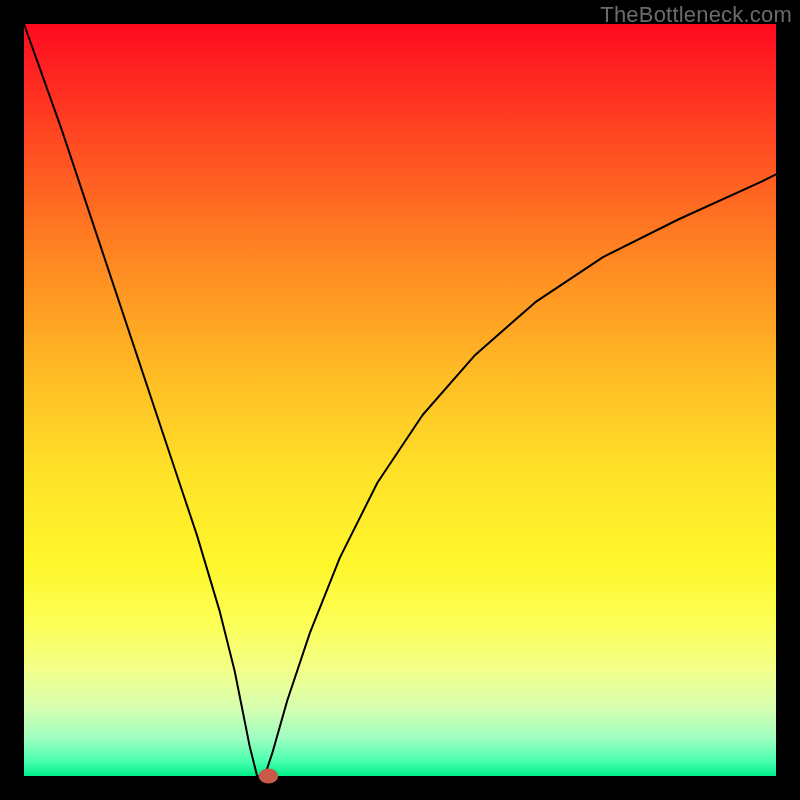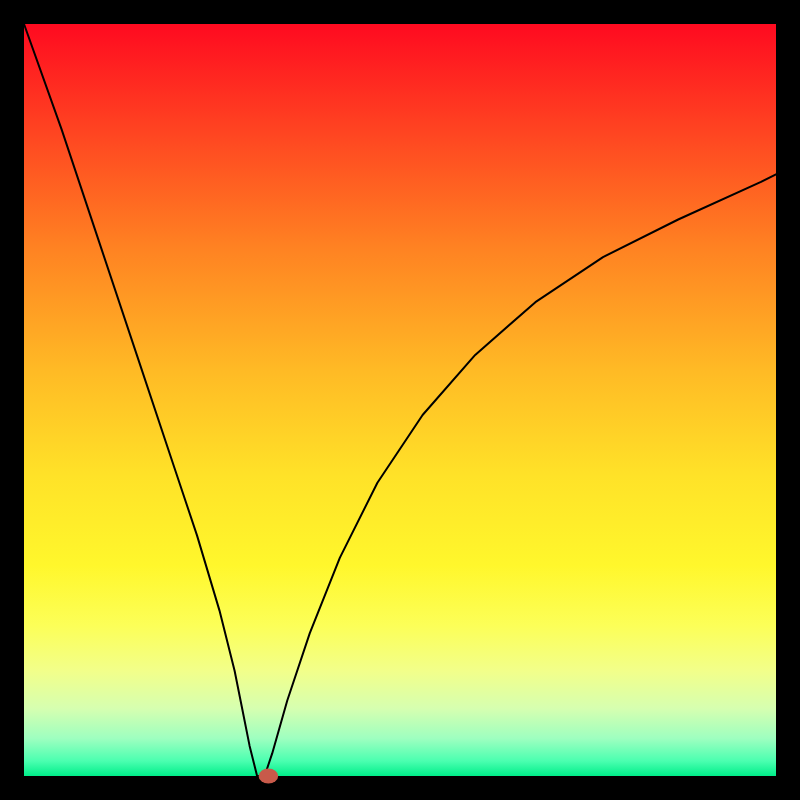--- a/index.html
+++ b/index.html
@@ -54,13 +54,14 @@
 </head>
 <body>
 
 <div class="frame">
   <div class="plot-area">
     <svg class="curve" viewBox="0 0 752 752" preserveAspectRatio="none">
       <path id="curve-path" fill="none" stroke="#000" stroke-width="2" stroke-linejoin="round" stroke-linecap="round" d="M0.0 0.0 L37.6 105.3 L75.2 218.1 L112.8 330.9 L150.4 443.7 L173.0 511.4 L195.5 586.6 L210.6 646.7 L218.1 684.3 L225.6 721.9 L233.1 752.0 L236.9 752.0 L240.6 752.0 L248.2 729.4 L263.2 676.8 L285.8 609.1 L315.8 533.9 L353.4 458.7 L398.6 391.0 L451.2 330.9 L511.4 278.2 L579.0 233.1 L654.2 195.5 L737.0 157.9 L752.0 150.4"></path>
       <ellipse id="marker-dot" class="marker" cx="244.4" cy="752.0" rx="9.8" ry="7.5"></ellipse>
     </svg>
   </div>
+  <div class="watermark">TheBottleneck.com</div>
 </div>
 
 </body></html>

